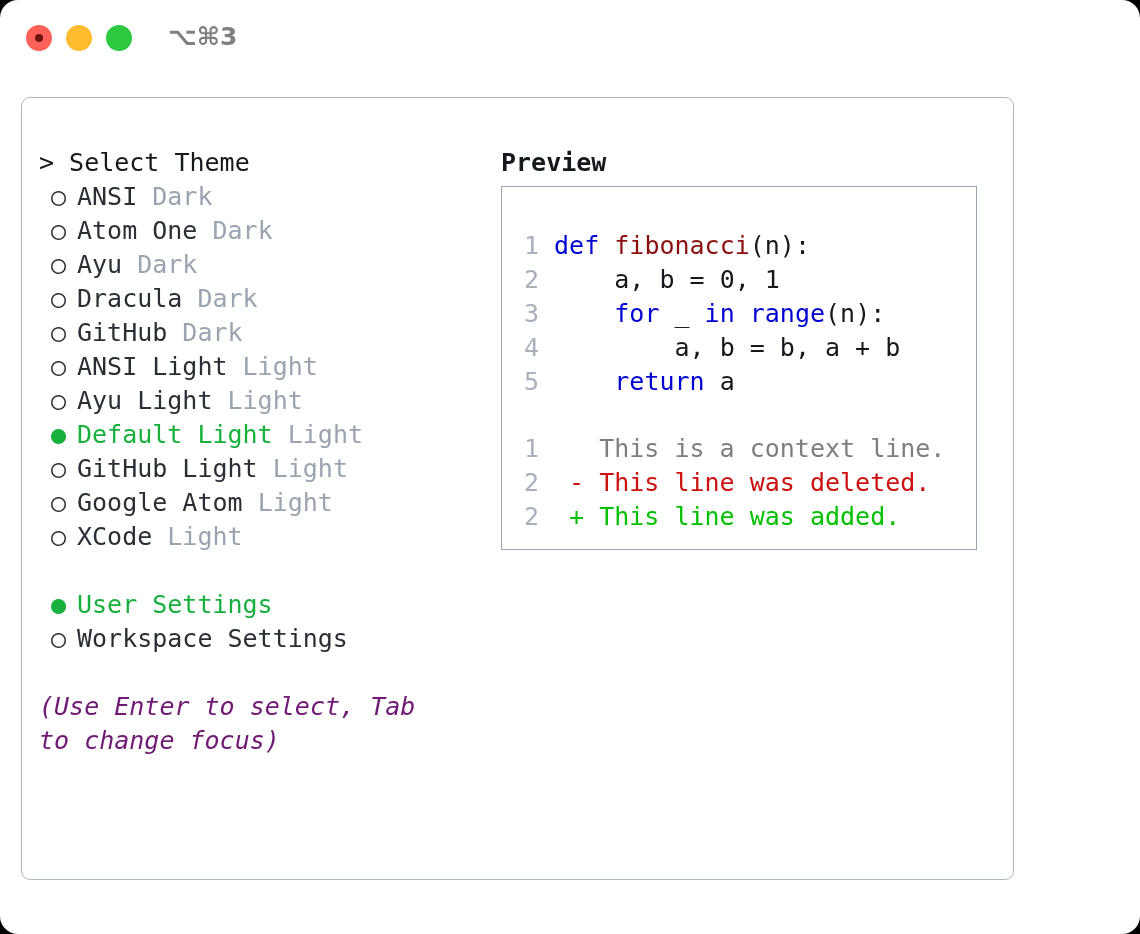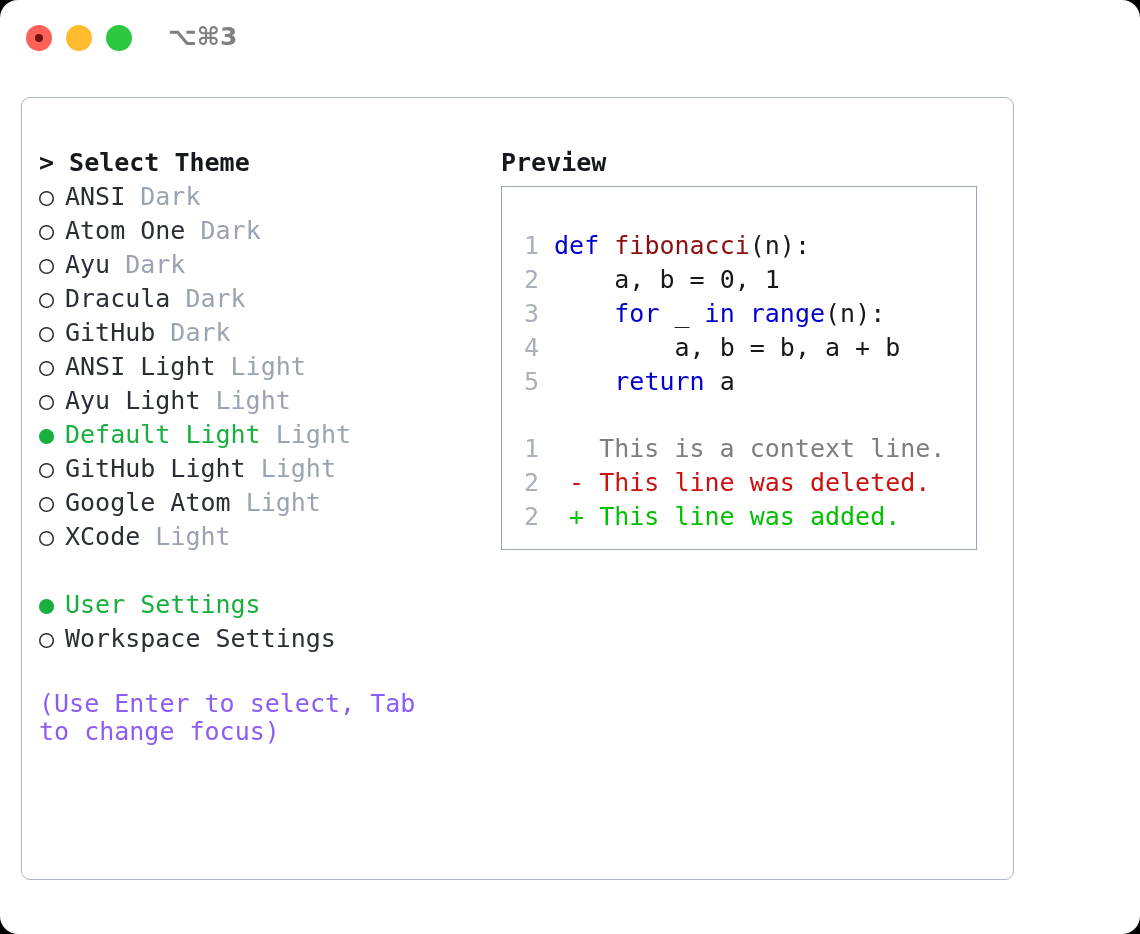--- a/index.html
+++ b/index.html
@@ -99,45 +99,47 @@
     top: 48px;
     width: 460px;
   }
 
   .section-head {
     font-size: 25px;
     line-height: 34px;
     color: #15181d;
     white-space: pre;
   }
-  .section-head.bold { font-weight: 700; }
+  .section-head.bold { font-weight: 400; }
 
   .opt-row {
     font-size: 25px;
     line-height: 34px;
     white-space: pre;
     color: #2a2e35;
+    margin-left: 12px;
   }
   .opt-marker {
     display: inline-block;
     width: 26px;
   }
   .opt-row.selected { color: #18b03c; }
   .opt-row.selected .opt-marker { color: #18b03c; }
   .opt-suffix { color: #9aa3b0; }
 
   .spacer-sm { height: 34px; }
 
   .hint {
     font-size: 25px;
-    line-height: 28px;
-    color: #8b5cf6;
+    line-height: 34px;
+    color: #701a75;
     width: 410px;
     white-space: pre-wrap;
     word-break: normal;
+    font-style: italic;
   }
 
   
   .right-col {
     position: absolute;
     left: 479px;
     top: 48px;
     width: 500px;
   }
 

